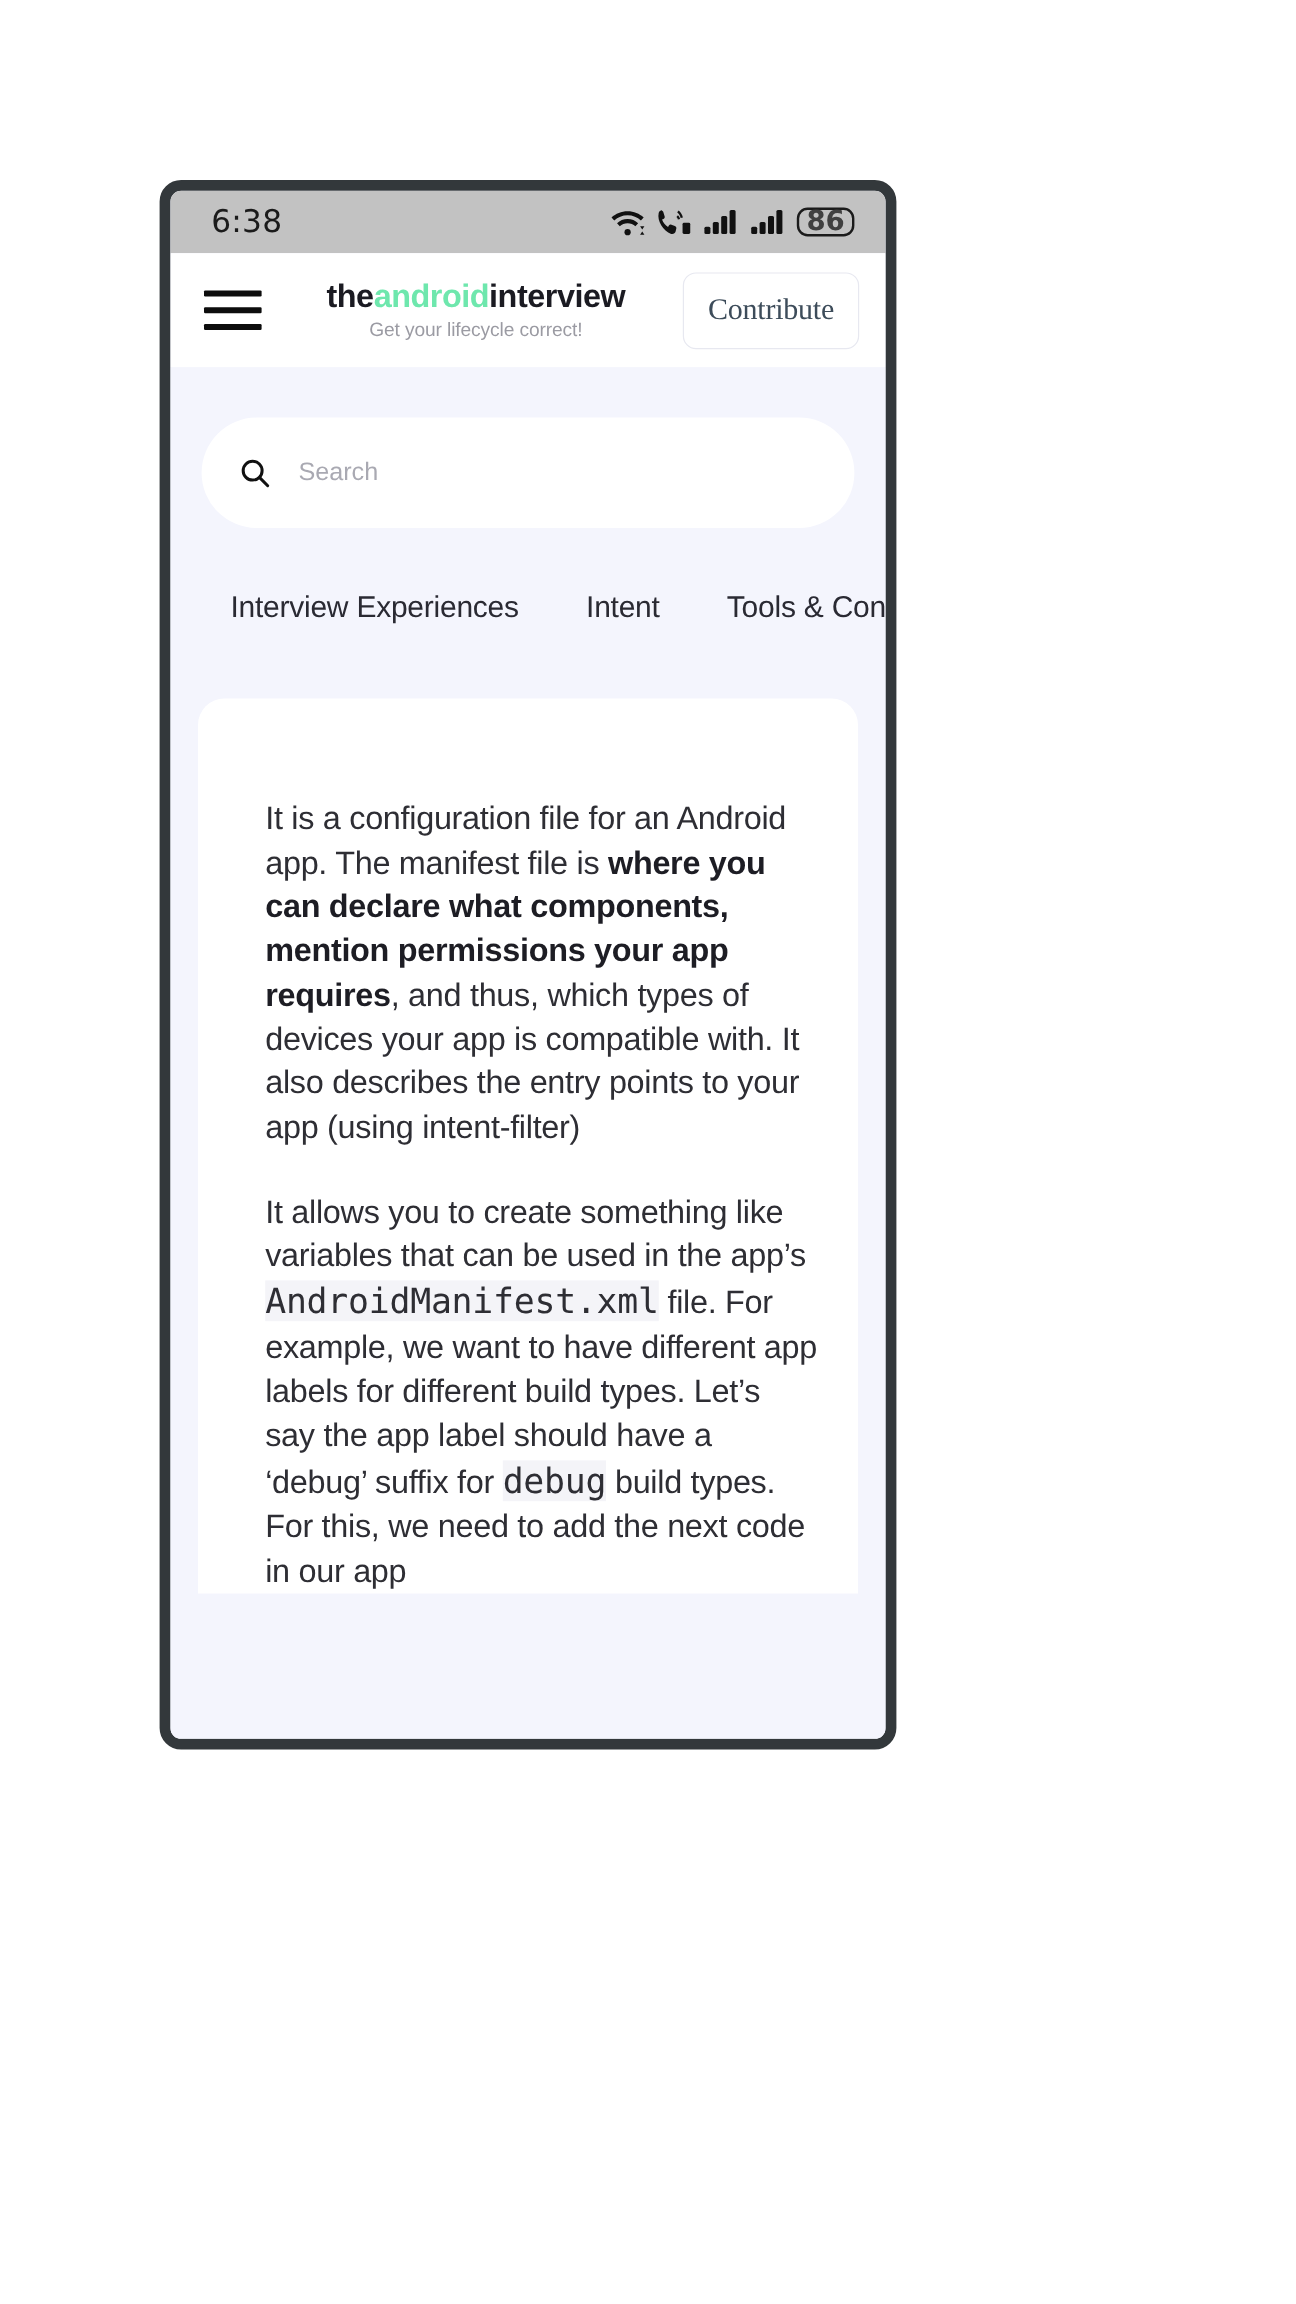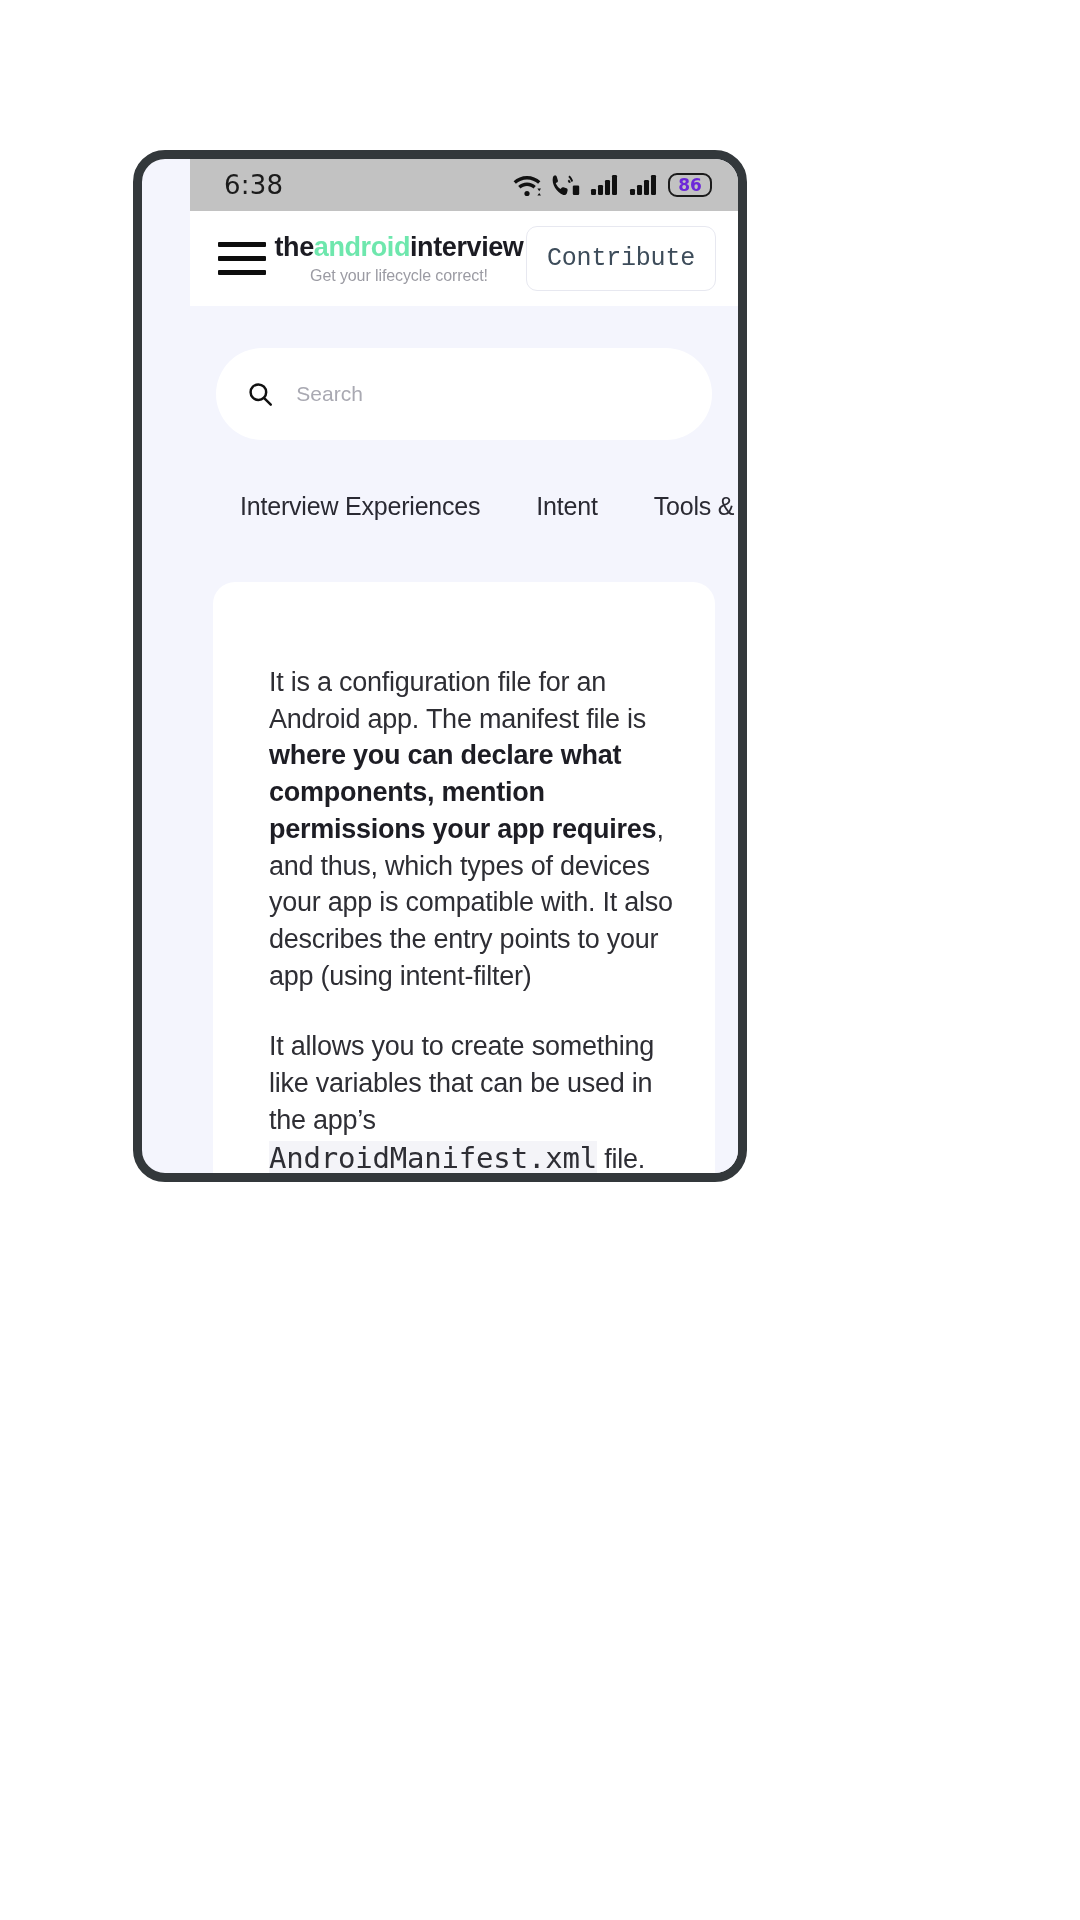--- a/index.html
+++ b/index.html
@@ -11,26 +11,25 @@
     font-family: "Liberation Sans", sans-serif;
     overflow: hidden;
   }
 
   
   #phone-frame {
     position: absolute;
     left: 133px;
     top: 150px;
     width: 614px;
-    height: 1032px;
+    height: 1308px;
     border: 9px solid #33383b;
-    border-radius: 32px;
+    border-radius: 18px;
     background: #f4f5fd;
     overflow: hidden;
-    padding-left: 48px;
   }
 
   
   #status-bar {
     height: 52px;
     background: #c2c2c2;
     display: flex;
     align-items: center;
     justify-content: space-between;
     padding: 0 26px 0 34px;
@@ -51,23 +50,23 @@
     border: 2.5px solid #1b1b1b;
     border-radius: 9px;
     padding: 0 6px;
     height: 24px;
     display: flex;
     align-items: center;
     justify-content: center;
     min-width: 44px;
   }
   .battery-pill span {
-    font-size: 17px;
+    font-size: 23px;
     font-weight: 600;
-    color: #6d28d9;
+    color: #404040;
     font-family: "DejaVu Sans", sans-serif;
     line-height: 1;
   }
 
   
   #app-header {
     background: #ffffff;
     height: 95px;
     display: flex;
     align-items: center;
@@ -113,21 +112,21 @@
     letter-spacing: -0.1px;
   }
   #contribute-button {
     flex: 0 0 auto;
     border: 1.5px solid #e7e8f0;
     border-radius: 11px;
     background: #ffffff;
     padding: 17px 20px;
     font-size: 25px;
     color: #3d4c5a;
-    font-family: Liberation Mono, monospace;
+    font-family: Liberation Serif, serif;
     cursor: pointer;
     white-space: nowrap;
     letter-spacing: -0.2px;
   }
 
   
   #page-body {
     background: #f4f5fd;
     height: calc(100% - 52px - 95px);
     overflow: hidden;

